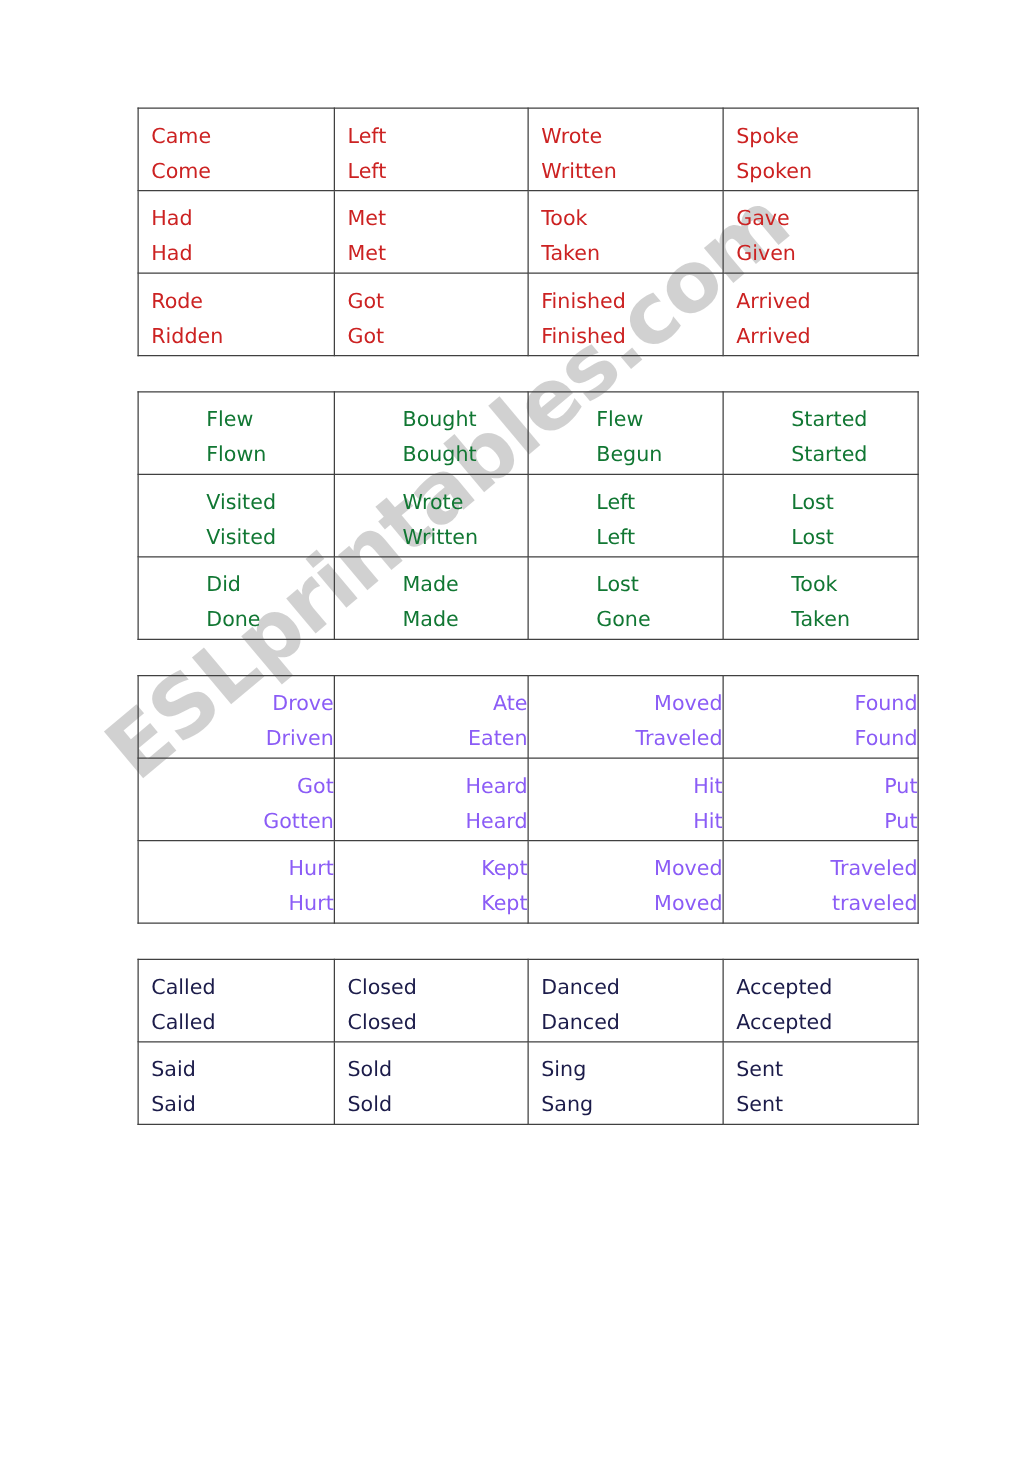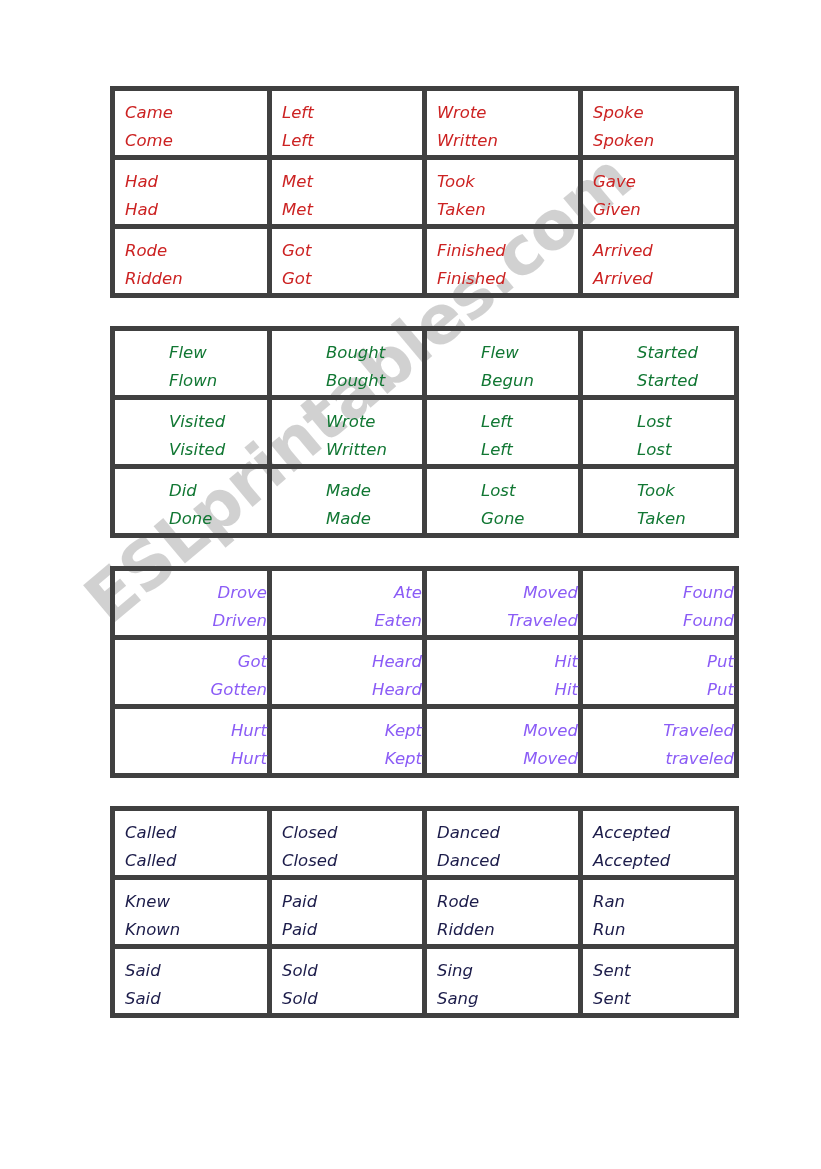--- a/index.html
+++ b/index.html
@@ -52,27 +52,26 @@
   table.verb-table {
     border-collapse: collapse;
     table-layout: fixed;
     width: 624px;
     background: transparent;
   }
   table.verb-table + table.verb-table {
     margin-top: 28px;
   }
   table.verb-table td {
-    border: 5px solid #404040;
+    border: 1px solid #404040;
     vertical-align: top;
     padding: 8px 0 0 10px;
     height: 66px;
     box-sizing: border-box;
     background: transparent;
-    font-style: italic;
   }
   table.verb-table col.c1 { width: 157px; }
   table.verb-table col.c2 { width: 155px; }
   table.verb-table col.c3 { width: 156px; }
   table.verb-table col.c4 { width: 156px; }
 
   .verb-cell .w {
     display: block;
     font-family: "DejaVu Sans", sans-serif;
     font-size: 16.5px;
@@ -311,38 +310,20 @@
           <span class="w">Danced</span>
           <span class="w">Danced</span>
         </td>
         <td class="verb-cell">
           <span class="w">Accepted</span>
           <span class="w">Accepted</span>
         </td>
       </tr>
       <tr>
         <td class="verb-cell">
-          <span class="w">Knew</span>
-          <span class="w">Known</span>
-        </td>
-        <td class="verb-cell">
-          <span class="w">Paid</span>
-          <span class="w">Paid</span>
-        </td>
-        <td class="verb-cell">
-          <span class="w">Rode</span>
-          <span class="w">Ridden</span>
-        </td>
-        <td class="verb-cell">
-          <span class="w">Ran</span>
-          <span class="w">Run</span>
-        </td>
-      </tr>
-      <tr>
-        <td class="verb-cell">
           <span class="w">Said</span>
           <span class="w">Said</span>
         </td>
         <td class="verb-cell">
           <span class="w">Sold</span>
           <span class="w">Sold</span>
         </td>
         <td class="verb-cell">
           <span class="w">Sing</span>
           <span class="w">Sang</span>

